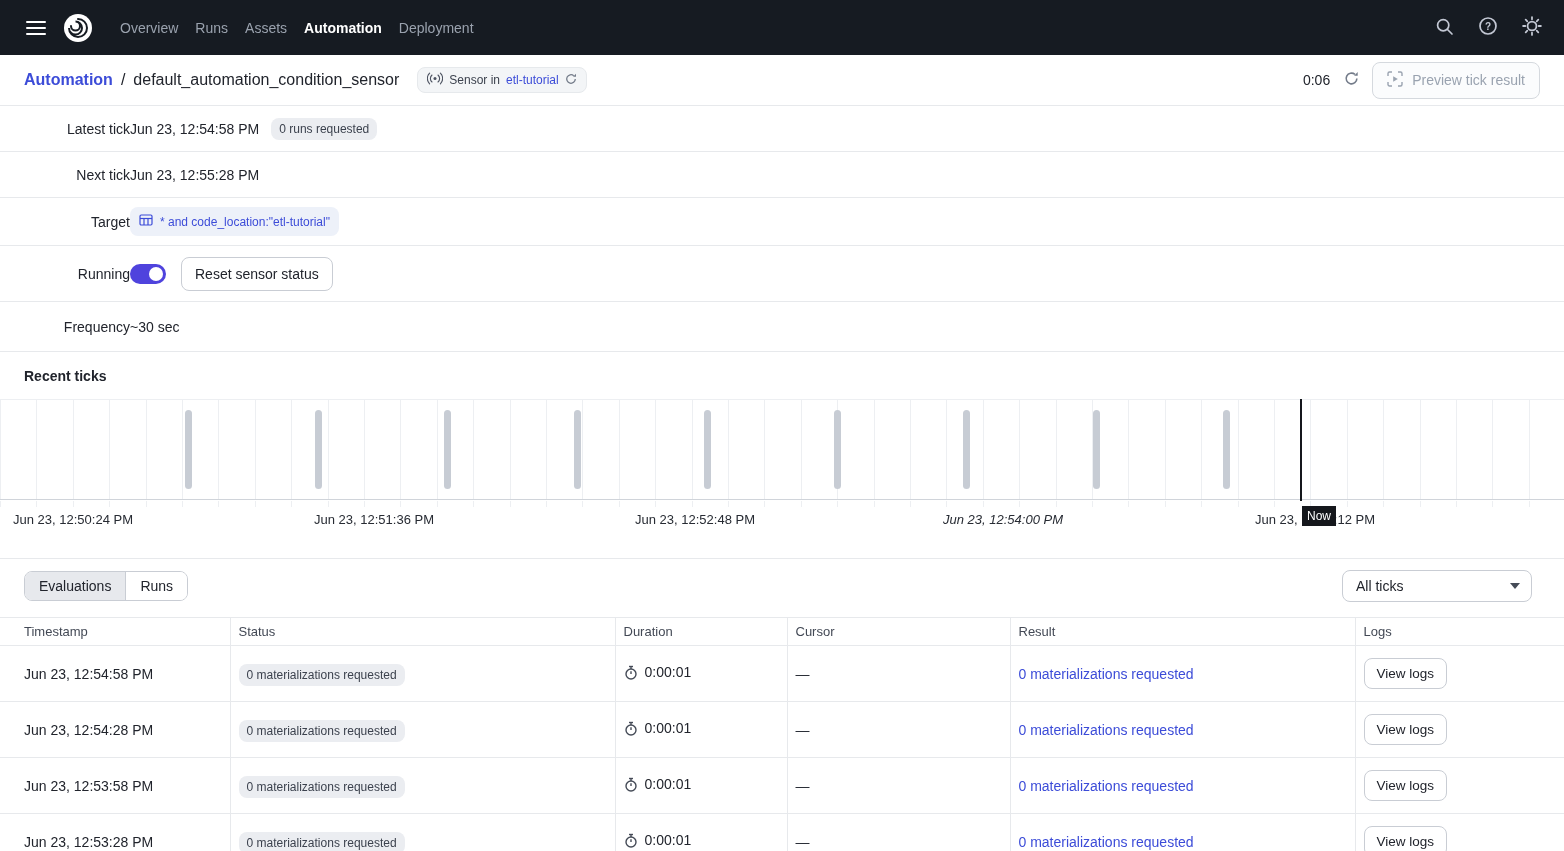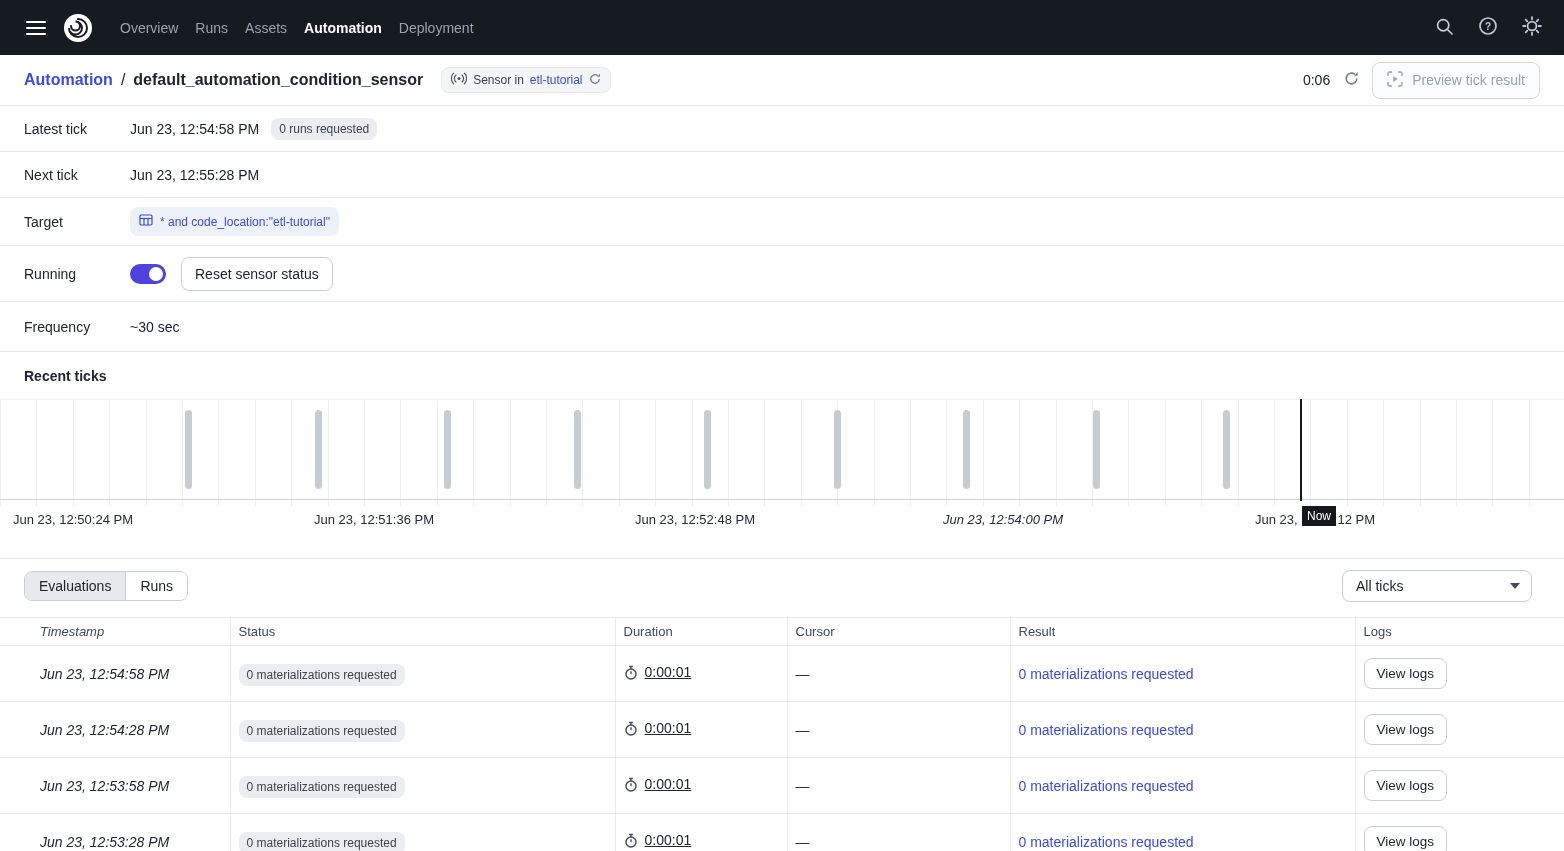--- a/index.html
+++ b/index.html
@@ -15,30 +15,30 @@
   .nav-links { display: flex; gap: 17px; margin-left: 26px; align-items: center; }
   .nav-link { font-size: 14px; color: #9aa2ae; text-decoration: none; cursor: pointer; }
   .nav-link.active { color: #fff; font-weight: 700; }
   .topnav-right { margin-left: auto; display: flex; gap: 12px; align-items: center; }
   .icon-button { background: none; border: none; width: 32px; height: 32px; display: flex; align-items: center; justify-content: center; cursor: pointer; padding: 0; }
 
   
   .page-header { height: 51px; border-bottom: 1px solid #e7e9ec; display: flex; align-items: center; padding: 0 24px; gap: 8px; }
   .crumb-link { color: var(--link, #3c4cd8); font-size: 16px; font-weight: 600; cursor: pointer; }
   .crumb-sep { font-size: 16px; color: #21242c; }
-  .page-title { font-size: 16px; font-weight: 700; }
+  .page-title { font-size: 16px; font-weight: 400; }
   .sensor-pill { margin-left: 10px; display: inline-flex; align-items: center; gap: 6px; background: #f3f5f7; border: 1px solid #e6e9ec; border-radius: 8px; padding: 4px 9px; font-size: 12px; color: #3c424e; }
   .sensor-pill a { color: var(--link, #3c4cd8); text-decoration: none; cursor: pointer; }
   .header-right { margin-left: auto; display: flex; align-items: center; gap: 10px; }
   .countdown { font-size: 14px; }
   .preview-btn { display: flex; align-items: center; gap: 9px; border: 1px solid #d5d9de; background: #fbfcfd; color: #9aa3b0; font-size: 14px; border-radius: 8px; padding: 8px 14px; font-family: inherit; cursor: default; }
 
   
   .detail-row { display: flex; border-bottom: 1px solid #e7e9ec; align-items: center; }
-  .detail-label { width: 130px; flex: none; padding-left: 24px; font-size: 14px; }
+  .detail-label { width: 130px; flex: none; padding-left: 24px; font-size: 14px; text-align: right; }
   .detail-value { display: flex; align-items: center; gap: 12px; font-size: 14px; }
   .gray-badge { background: var(--badgebg, #ebedf1); border-radius: 8px; padding: 4px 8px; font-size: 12px; color: #3c424e; white-space: nowrap; }
   .target-pill { display: inline-flex; align-items: center; gap: 7px; background: #edf1f9; border-radius: 8px; padding: 6px 9px; font-size: 12px; color: var(--link, #3c4cd8); cursor: pointer; }
   .toggle { width: 36px; height: 20px; border-radius: 10px; background: var(--toggle, #4f43dd); position: relative; cursor: pointer; border: none; padding: 0; }
   .toggle .knob { position: absolute; right: 3px; top: 3px; width: 14px; height: 14px; border-radius: 50%; background: #fff; }
   .btn { border: 1px solid #c9cdd4; background: #fff; border-radius: 8px; padding: 8px 13px; font-size: 14px; font-family: inherit; color: #21242c; cursor: pointer; }
 
   
   .section-heading { height: 47px; display: flex; align-items: center; padding: 0 24px; font-size: 14px; font-weight: 700; }
   .chart-wrap { position: relative; height: 146px; }
@@ -57,24 +57,24 @@
   .seg-btn { border: none; background: #fff; padding: 6px 14px; font-size: 14px; font-family: inherit; color: #21242c; cursor: pointer; }
   .seg-btn + .seg-btn { border-left: 1px solid #c9cdd4; }
   .seg-btn.active { background: #e7e9ed; }
   .select { margin-left: auto; width: 190px; height: 32px; border: 1px solid #c9cdd4; border-radius: 8px; display: flex; align-items: center; padding: 0 11px 0 13px; font-size: 14px; cursor: pointer; background: #fff; }
   .select .caret { margin-left: auto; display: flex; }
 
   
   .ticks-table { width: 100%; border-collapse: collapse; table-layout: fixed; margin-top: 15px; border-top: 1px solid #e7e9ec; }
   .ticks-table th { text-align: left; font-size: 13px; font-weight: 400; color: #434955; height: 28px; padding: 0 8px; border-bottom: 1px solid #e7e9ec; }
   .ticks-table td { height: 56px; padding: 0 8px; border-bottom: 1px solid #e7e9ec; font-size: 14px; vertical-align: middle; }
-  .ticks-table th:first-child, .ticks-table td:first-child { padding-left: 40px; font-style: italic; }
+  .ticks-table th:first-child, .ticks-table td:first-child { padding-left: 24px; }
   .ticks-table th + th, .ticks-table td + td { border-left: 1px solid #e7e9ec; }
   .link { color: var(--link, #3c4cd8); text-decoration: none; cursor: pointer; }
-  .dur { display: inline-flex; align-items: center; gap: 7px; text-decoration: underline; }
+  .dur { display: inline-flex; align-items: center; gap: 7px; }
   .c-cursor { color: #2b2f38; }
 </style>
 </head>
 <body>
 
 <div class="app">
 
   <header class="topnav">
     <button class="hamburger">
       <span></span>

